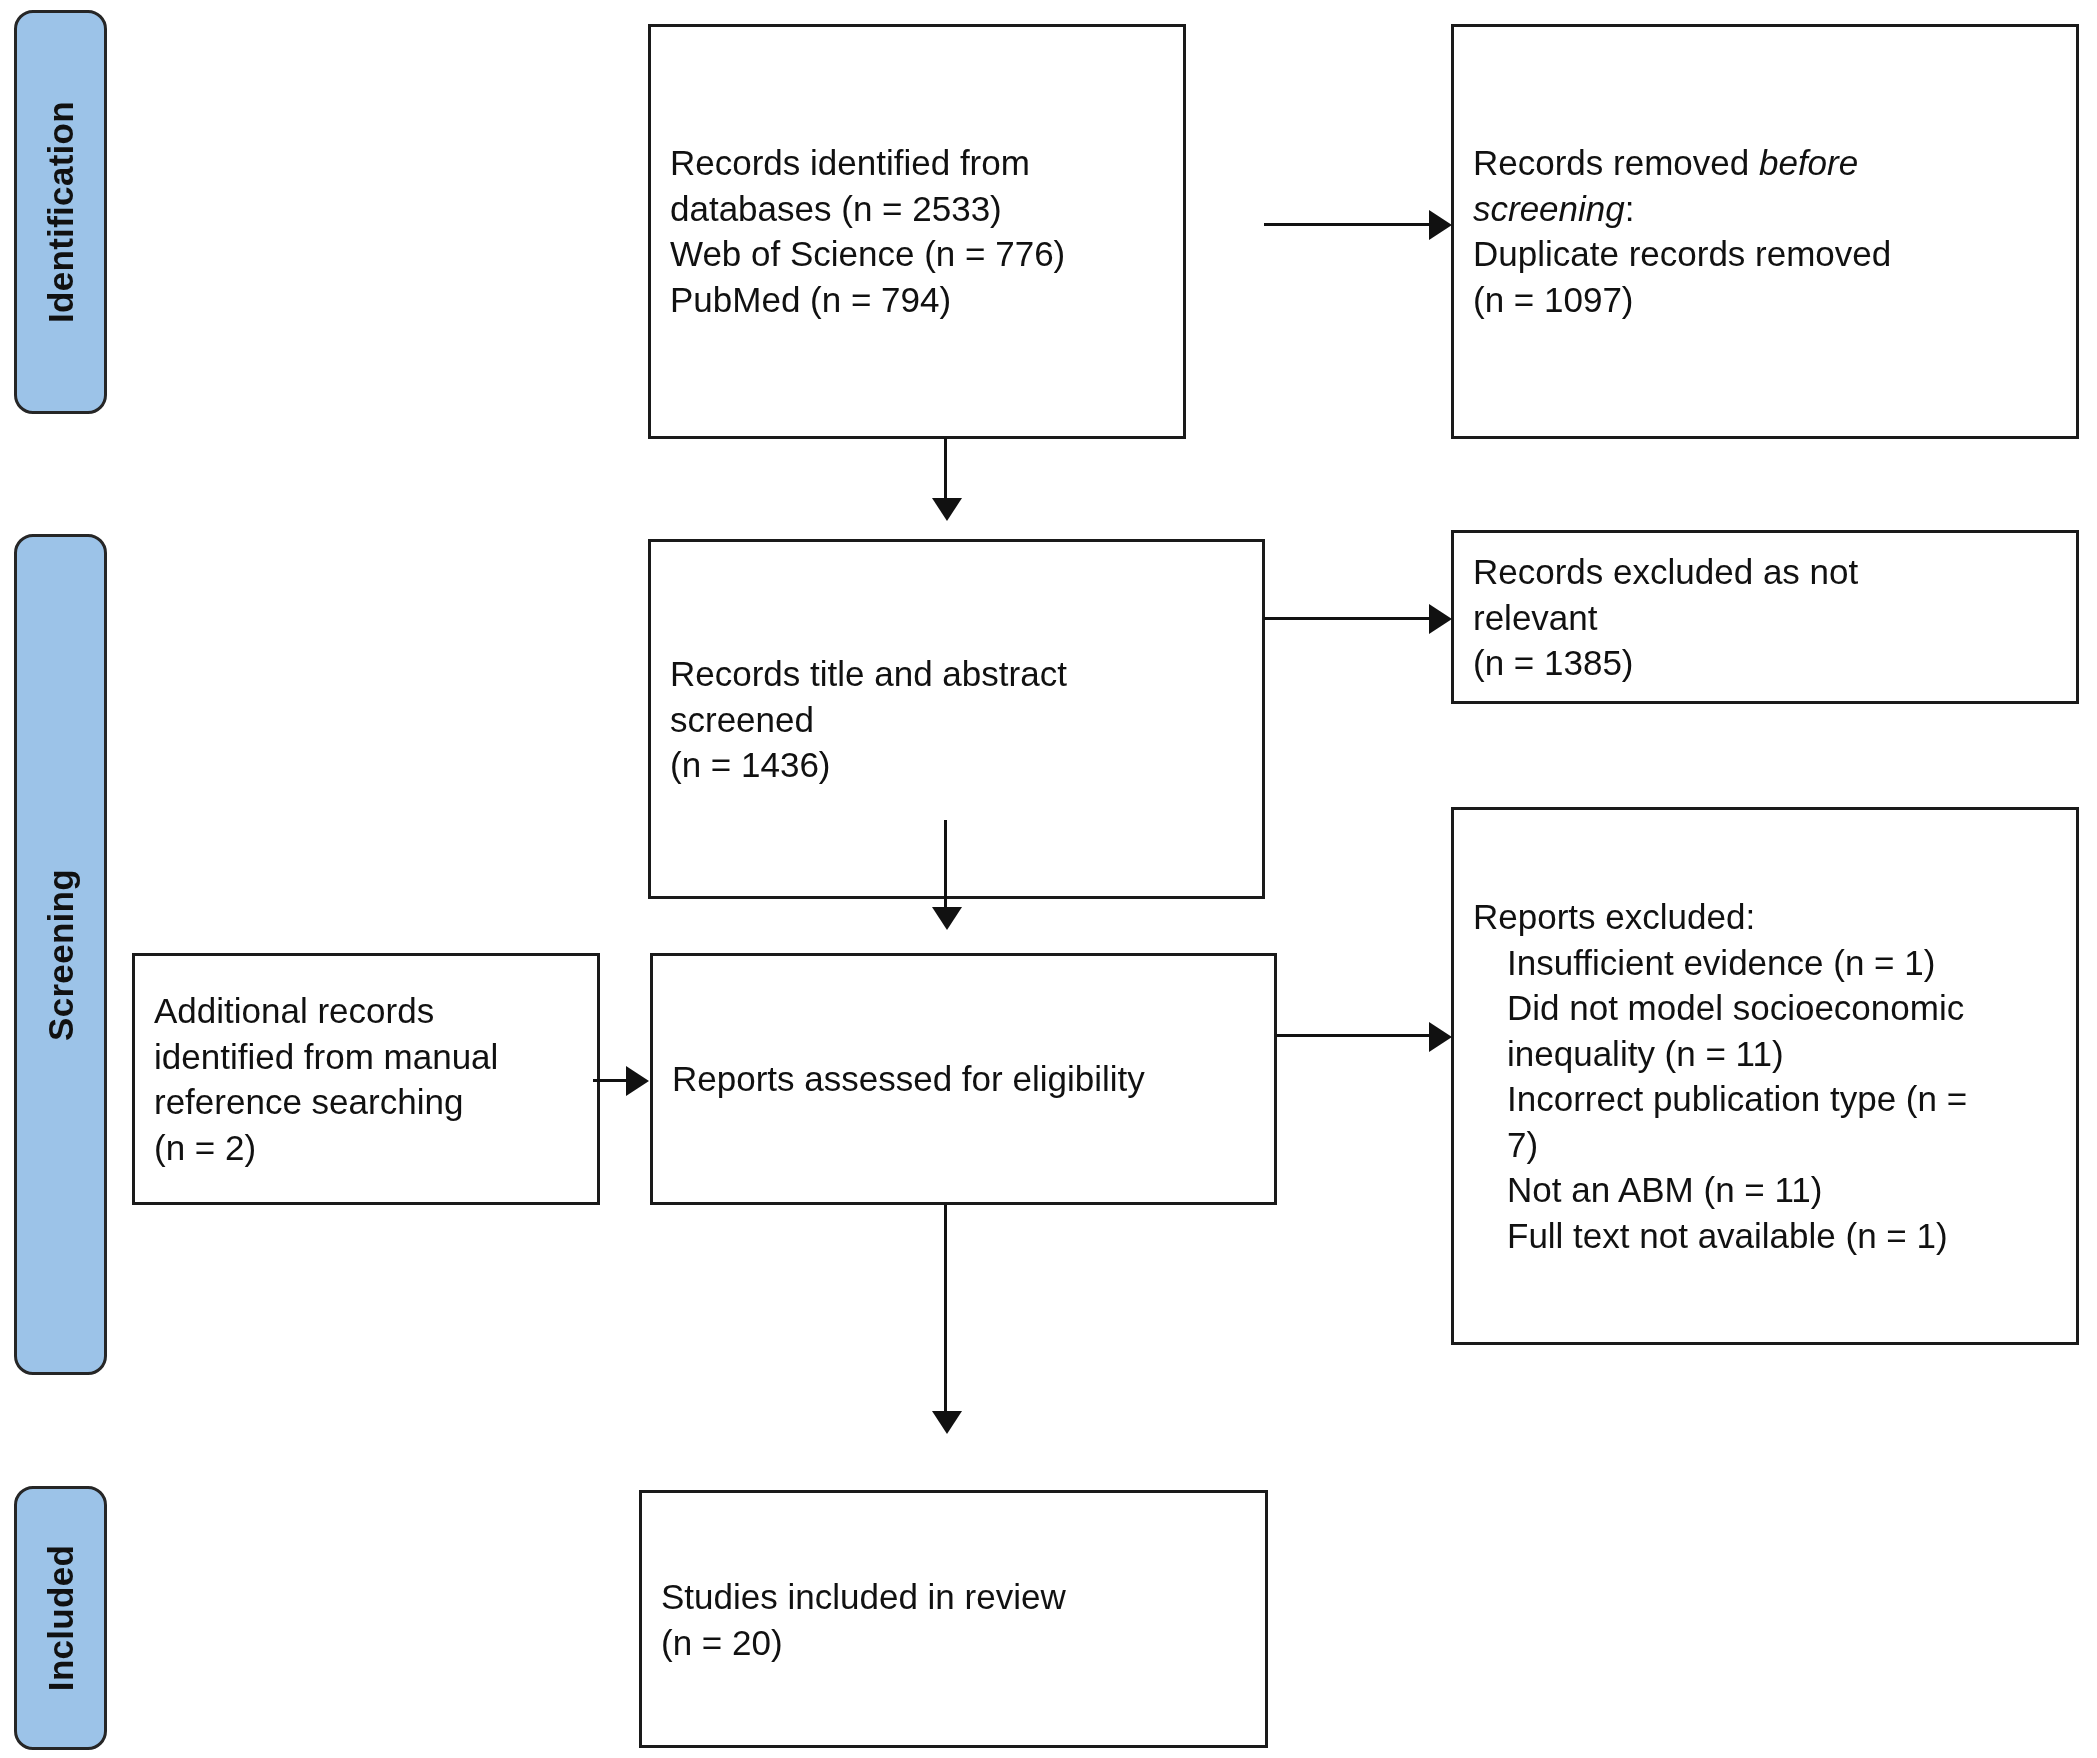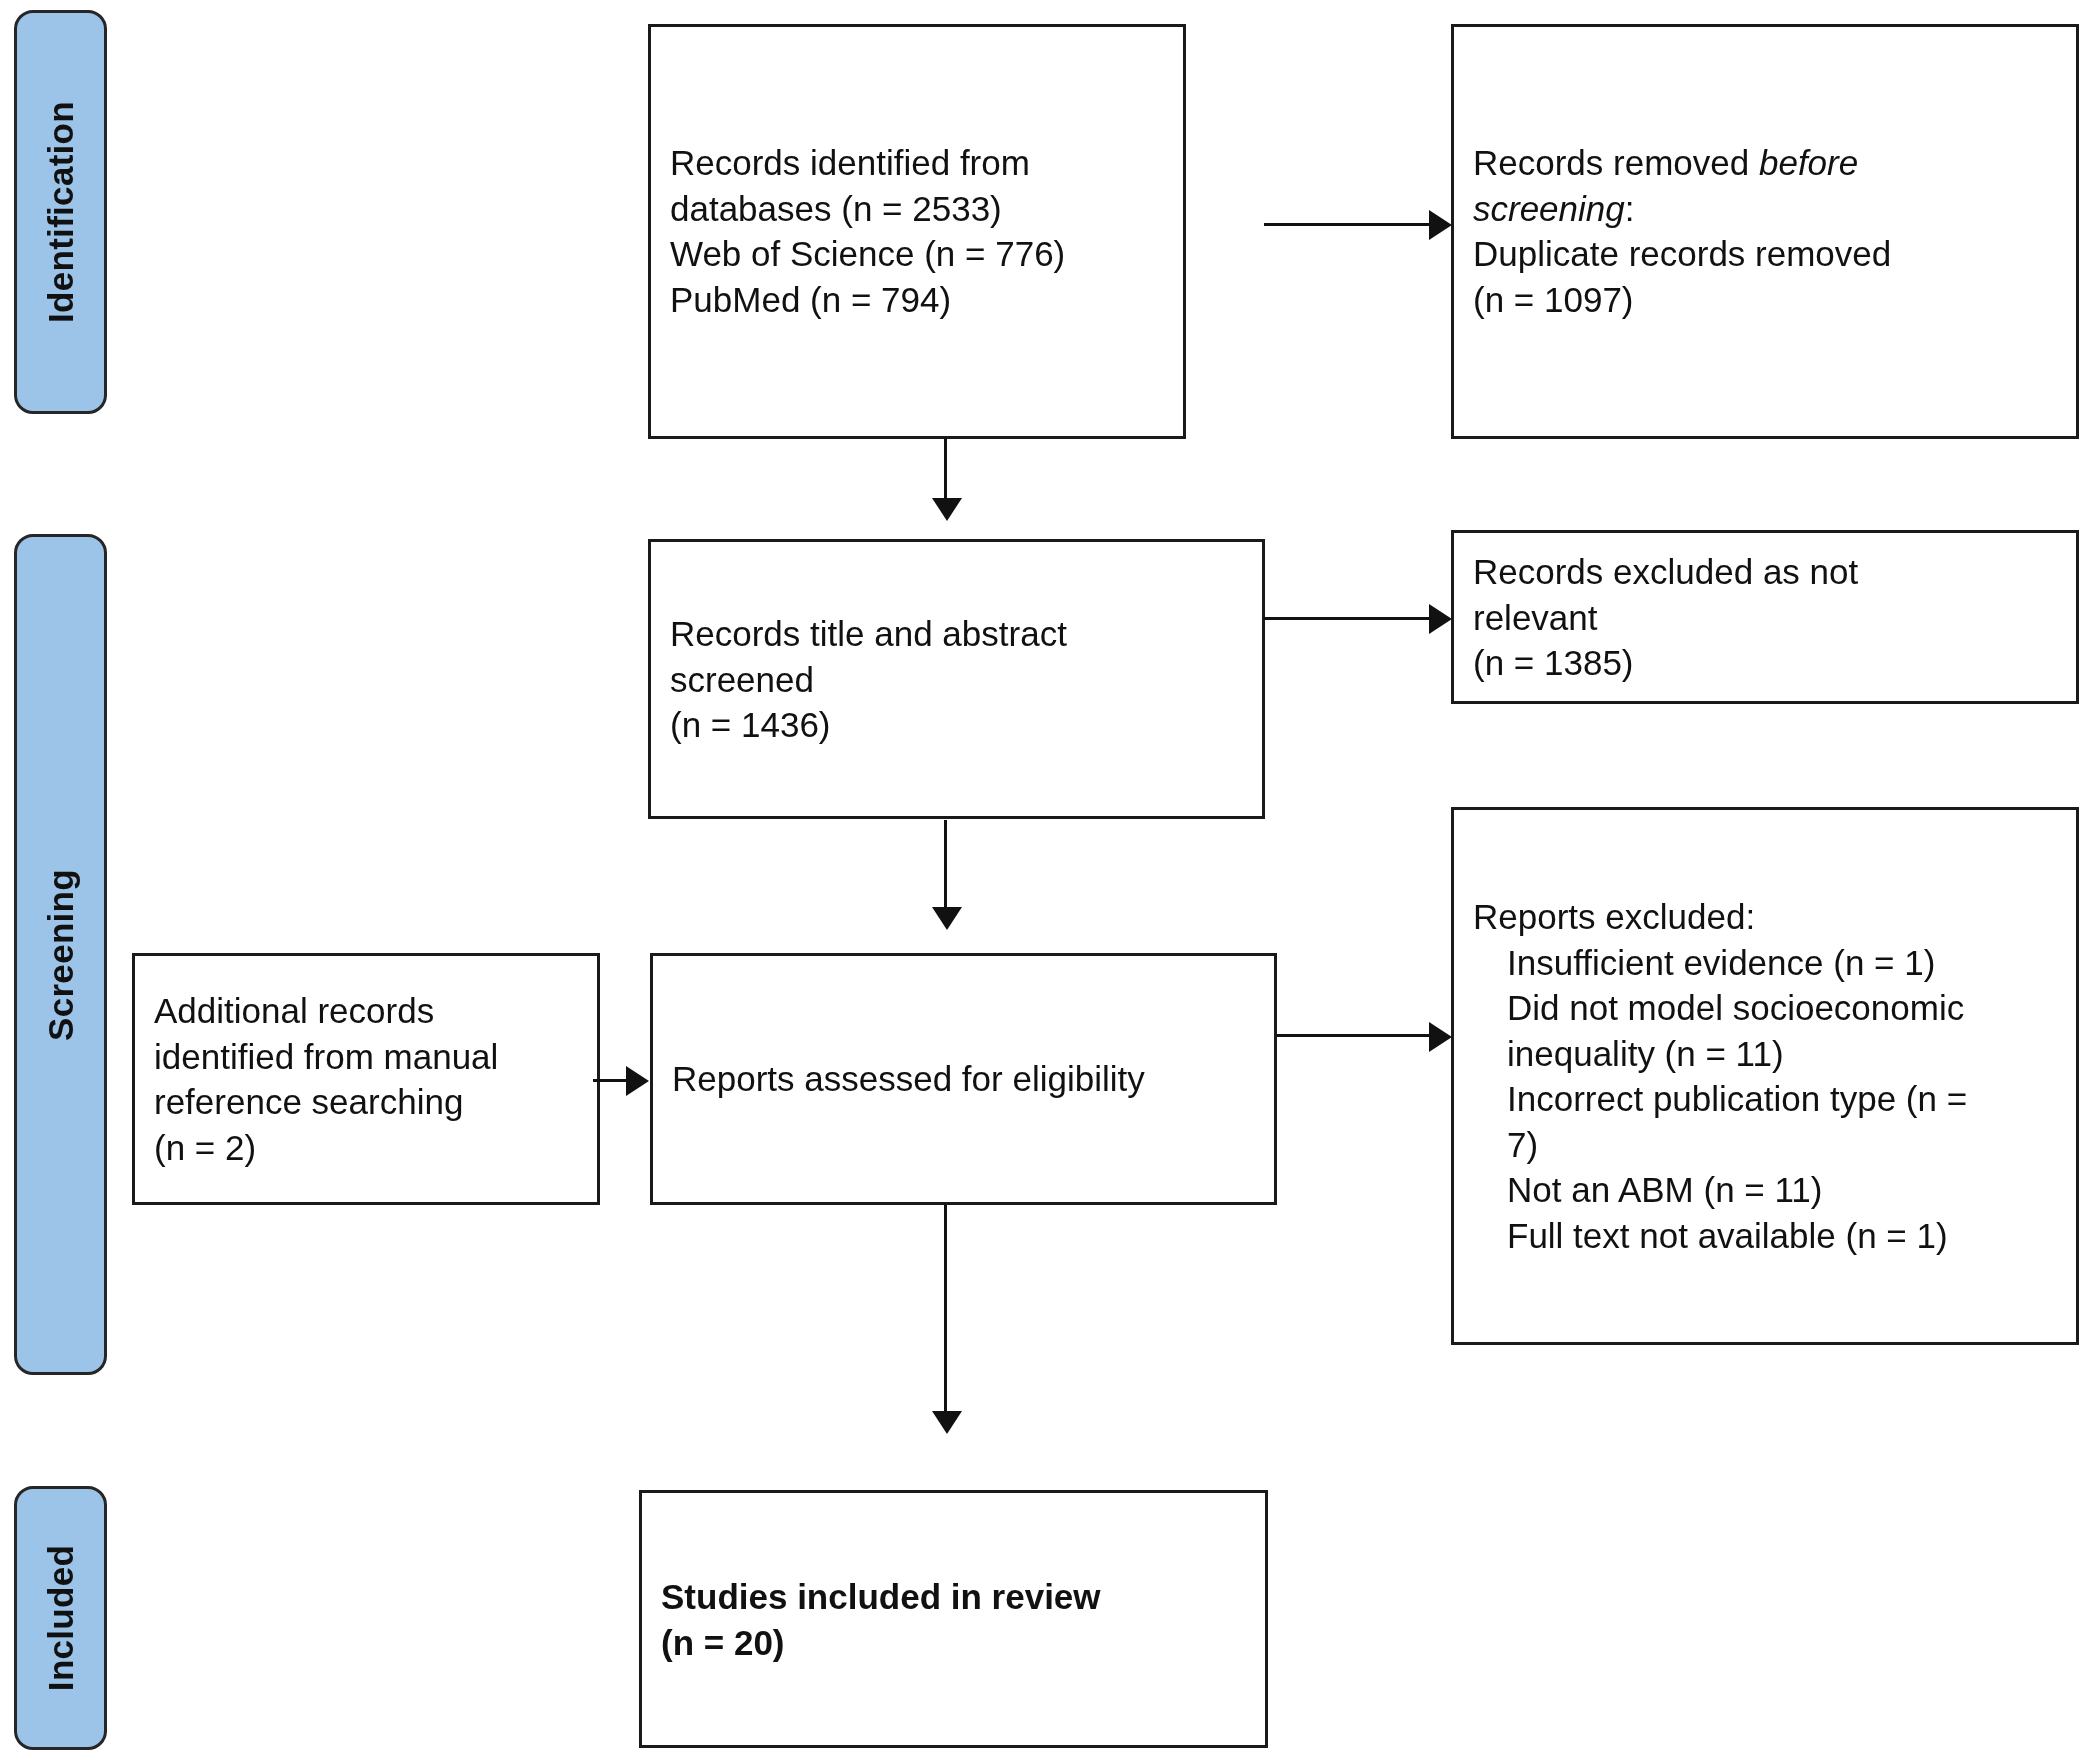--- a/index.html
+++ b/index.html
@@ -118,21 +118,21 @@
       <span class="ln">(n = 1097)</span>
     </div>
   </div>
 
   <div class="h-line" style="left:1264px; top:223px; width:165px;"></div>
   <div class="arrow-right" style="left:1429px; top:210px;"></div>
 
   <div class="v-line" style="left:944px; top:438px; height:62px;"></div>
   <div class="arrow-down" style="left:932px; top:498px;"></div>
 
-  <div class="flow-box" style="left:648px; top:539px; width:617px; height:280px;">
+  <div class="flow-box" style="left:648px; top:539px; width:617px; height:360px;">
     <div class="box-text">
       <span class="ln">Records title and abstract</span>
       <span class="ln">screened</span>
       <span class="ln">(n = 1436)</span>
     </div>
   </div>
 
   <div class="flow-box" style="left:1451px; top:530px; width:628px; height:174px;">
     <div class="box-text">
       <span class="ln">Records excluded as not</span>
@@ -177,21 +177,21 @@
 
   <div class="h-line" style="left:593px; top:1079px; width:35px;"></div>
   <div class="arrow-right" style="left:626px; top:1066px;"></div>
 
   <div class="h-line" style="left:1277px; top:1034px; width:153px;"></div>
   <div class="arrow-right" style="left:1429px; top:1022px;"></div>
 
   <div class="v-line" style="left:944px; top:1205px; height:207px;"></div>
   <div class="arrow-down" style="left:932px; top:1411px;"></div>
 
-  <div class="flow-box" style="left:639px; top:1490px; width:629px; height:258px;font-weight:bold;">
+  <div class="flow-box" style="left:639px; top:1490px; width:629px; height:258px;">
     <div class="box-text">
       <span class="ln">Studies included in review</span>
       <span class="ln">(n = 20)</span>
     </div>
   </div>
 
 </div>
 
 
 </body></html>

